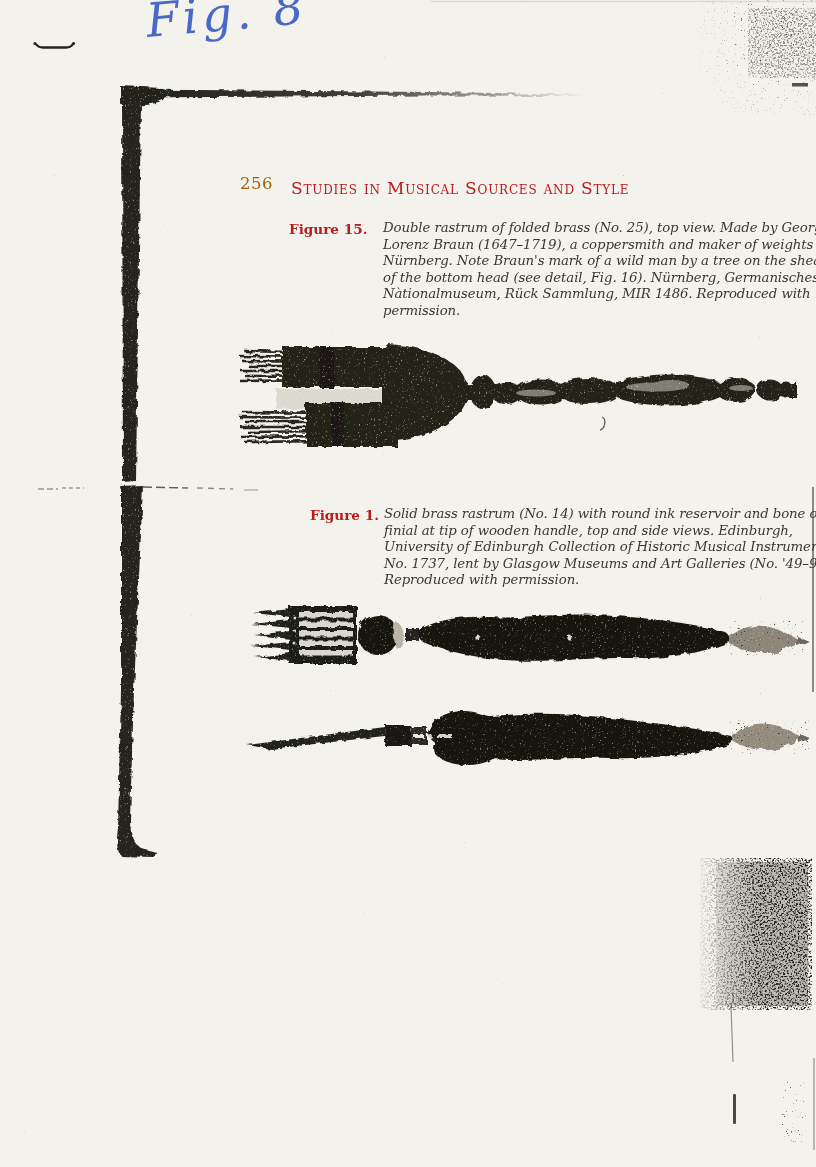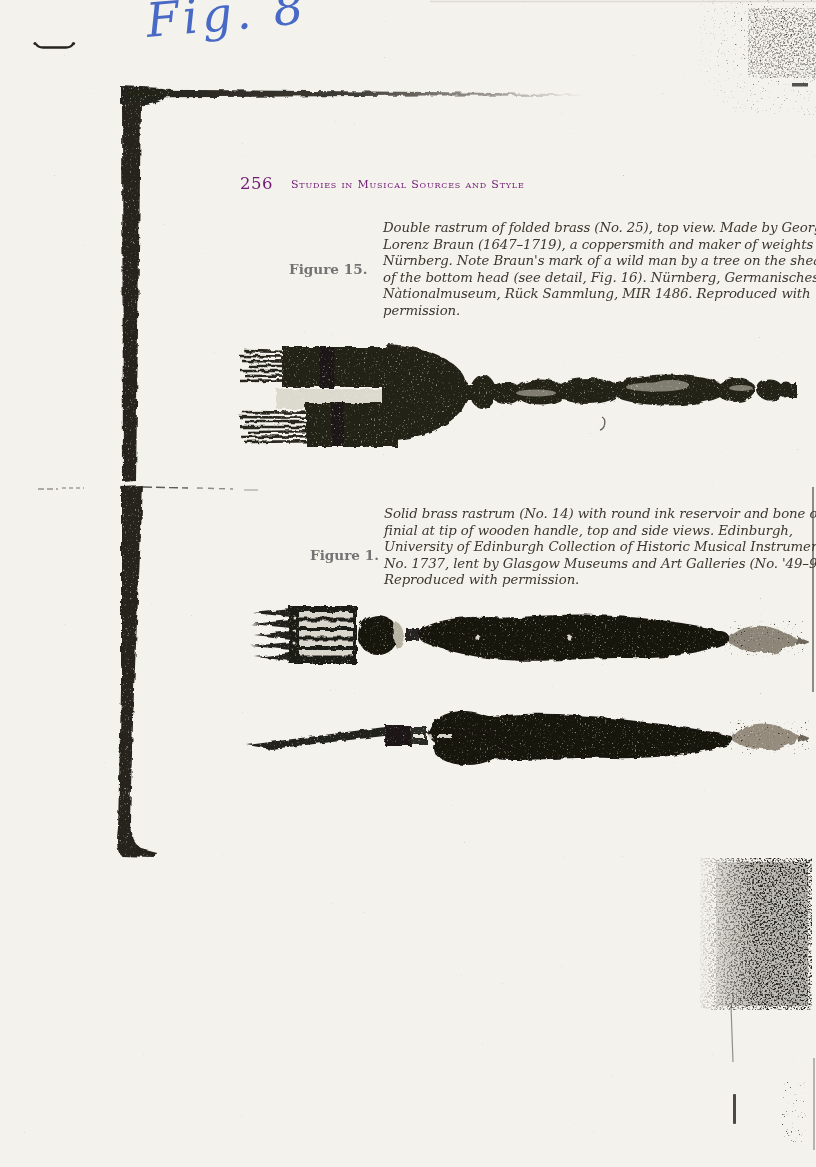--- a/index.html
+++ b/index.html
@@ -18,35 +18,34 @@
     font-size:47px;
     font-style:italic;
     color:#3a5ec2;
     transform:rotate(-5deg);
     letter-spacing:4px;
     opacity:.92;
   }
   .page-number{
     left:240px;top:174px;
     font-size:16.5px;
-    color:#701a75;
+    color:#a16207;
     letter-spacing:.5px;
   }
   .running-head{
     left:291px;top:178px;
     font-variant:small-caps;
-    font-size:11px;
+    font-size:17px;
     letter-spacing:.8px;
-    color:#701a75;
+    color:#b91c1c;
   }
   .fig-label{
     font-size:13.6px;
     font-weight:600;
-    color:#737373;
-    margin-top:40px;
+    color:#b91c1c;
   }
   .fig-caption{
     font-size:13.3px;
     font-style:italic;
     line-height:16.6px;
     white-space:pre;
     color:#3b3731;
     letter-spacing:-0.1px;
   }
   .lbl15{left:289px;top:221px;}

